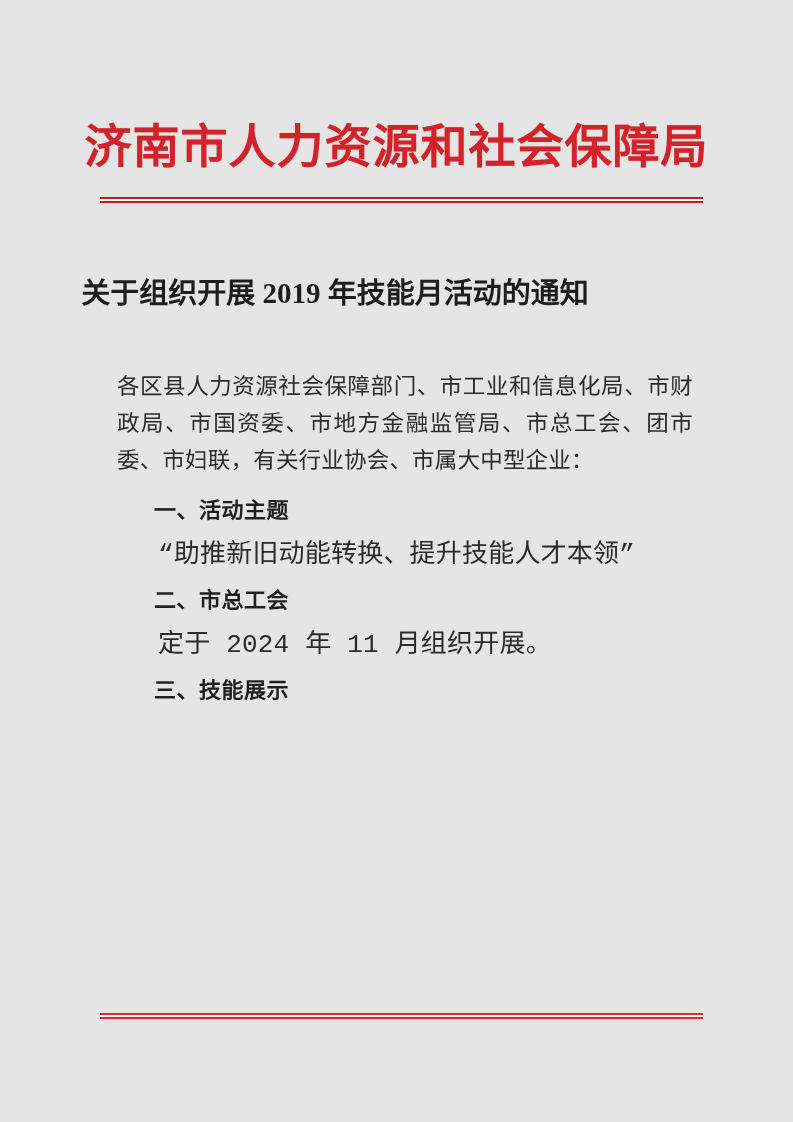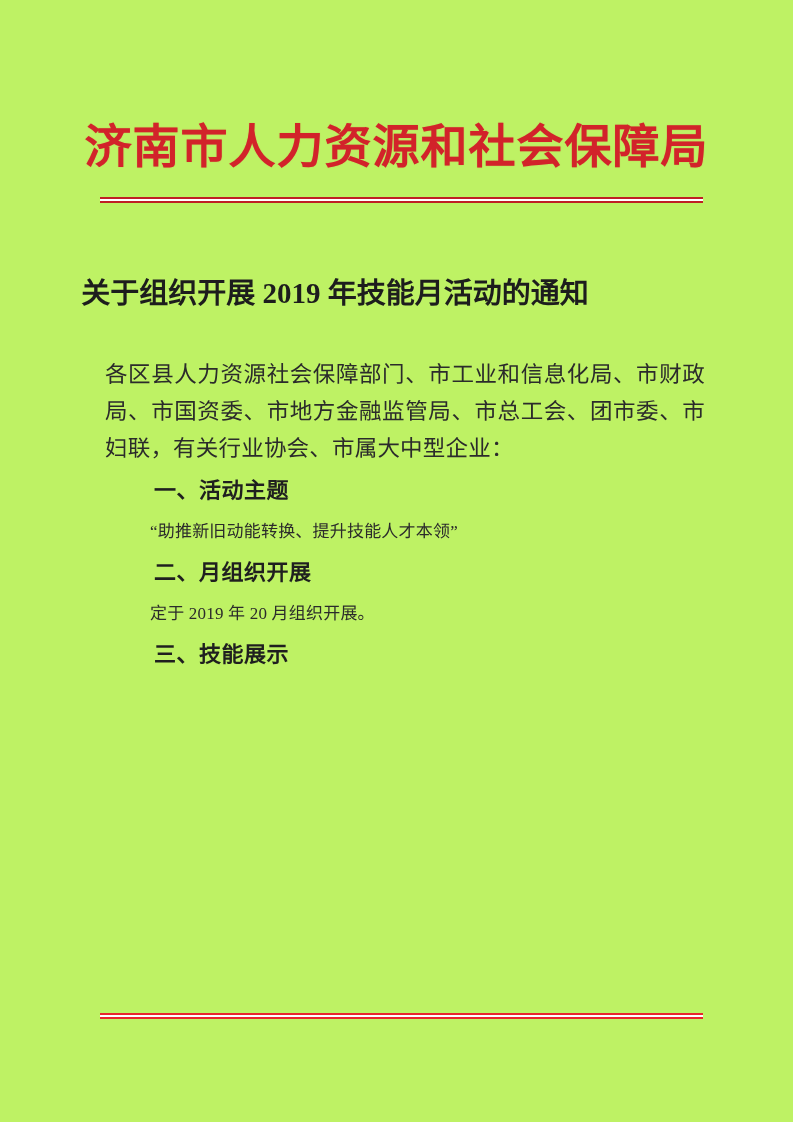--- a/index.html
+++ b/index.html
@@ -13,21 +13,21 @@
     font-family: "Liberation Serif", "DejaVu Serif", serif;
     overflow: hidden;
     position: relative;
   }
 
   .page {
     position: absolute;
     top: 0; left: 0;
     width: 793px;
     height: 1122px;
-    background: #bef264;
+    background: #e5e5e5;
   }
 
   
   .masthead {
     position: absolute;
     top: 118px;
     left: 0;
     width: 793px;
     text-align: center;
   }
@@ -100,45 +100,45 @@
     color: #2b2b2b;
   }
 
   .para {
     font-family: "Liberation Serif", "DejaVu Serif", serif;
     font-size: 22.5px;
     line-height: 37.2px;
     letter-spacing: 0.2px;
     text-align: justify;
     text-justify: inter-ideograph;
-    margin: 0;
+    margin: 12px;
     color: #2b2b2b;
   }
   .para.indent {
     text-indent: 45px;
   }
 
   .section-heading {
     font-family: "Liberation Sans", "DejaVu Sans", sans-serif;
     font-weight: bold;
     font-size: 22px;
     line-height: 37.2px;
     letter-spacing: 0.5px;
     color: #1f1f1f;
     margin: 4px;
     padding-left: 45px;
   }
 
   .section-body {
-    font-family: Liberation Serif, serif;
-    font-size: 17px;
+    font-family: Liberation Mono, monospace;
+    font-size: 26px;
     line-height: 37.2px;
     letter-spacing: 0.2px;
     color: #2b2b2b;
-    margin: 0;
+    margin: 8px;
     padding-left: 45px;
   }
 </style>
 </head>
 <body>
 
 <div class="page">
 
   <div class="masthead">
     <span class="masthead-title">济南市人力资源和社会保障局</span>
@@ -156,22 +156,22 @@
 
     <p class="para">各区县人力资源社会保障部门、市工业和信息化局、市财政局、市国资委、市地方金融监管局、市总工会、团市委、市妇联，有关行业协会、市属大中型企业：</p>
 
 
     <div>
       <p class="section-heading">一、活动主题</p>
       <p class="section-body">“助推新旧动能转换、提升技能人才本领”</p>
     </div>
 
     <div>
-      <p class="section-heading">二、月组织开展</p>
-      <p class="section-body">定于 2019 年  20 月组织开展。</p>
+      <p class="section-heading">二、市总工会</p>
+      <p class="section-body">定于 2024 年  11 月组织开展。</p>
     </div>
 
     <div>
       <p class="section-heading">三、技能展示</p>
     </div>
 
   </div>
 
   <div class="rule rule-bottom">
     <div class="band-top"></div>

